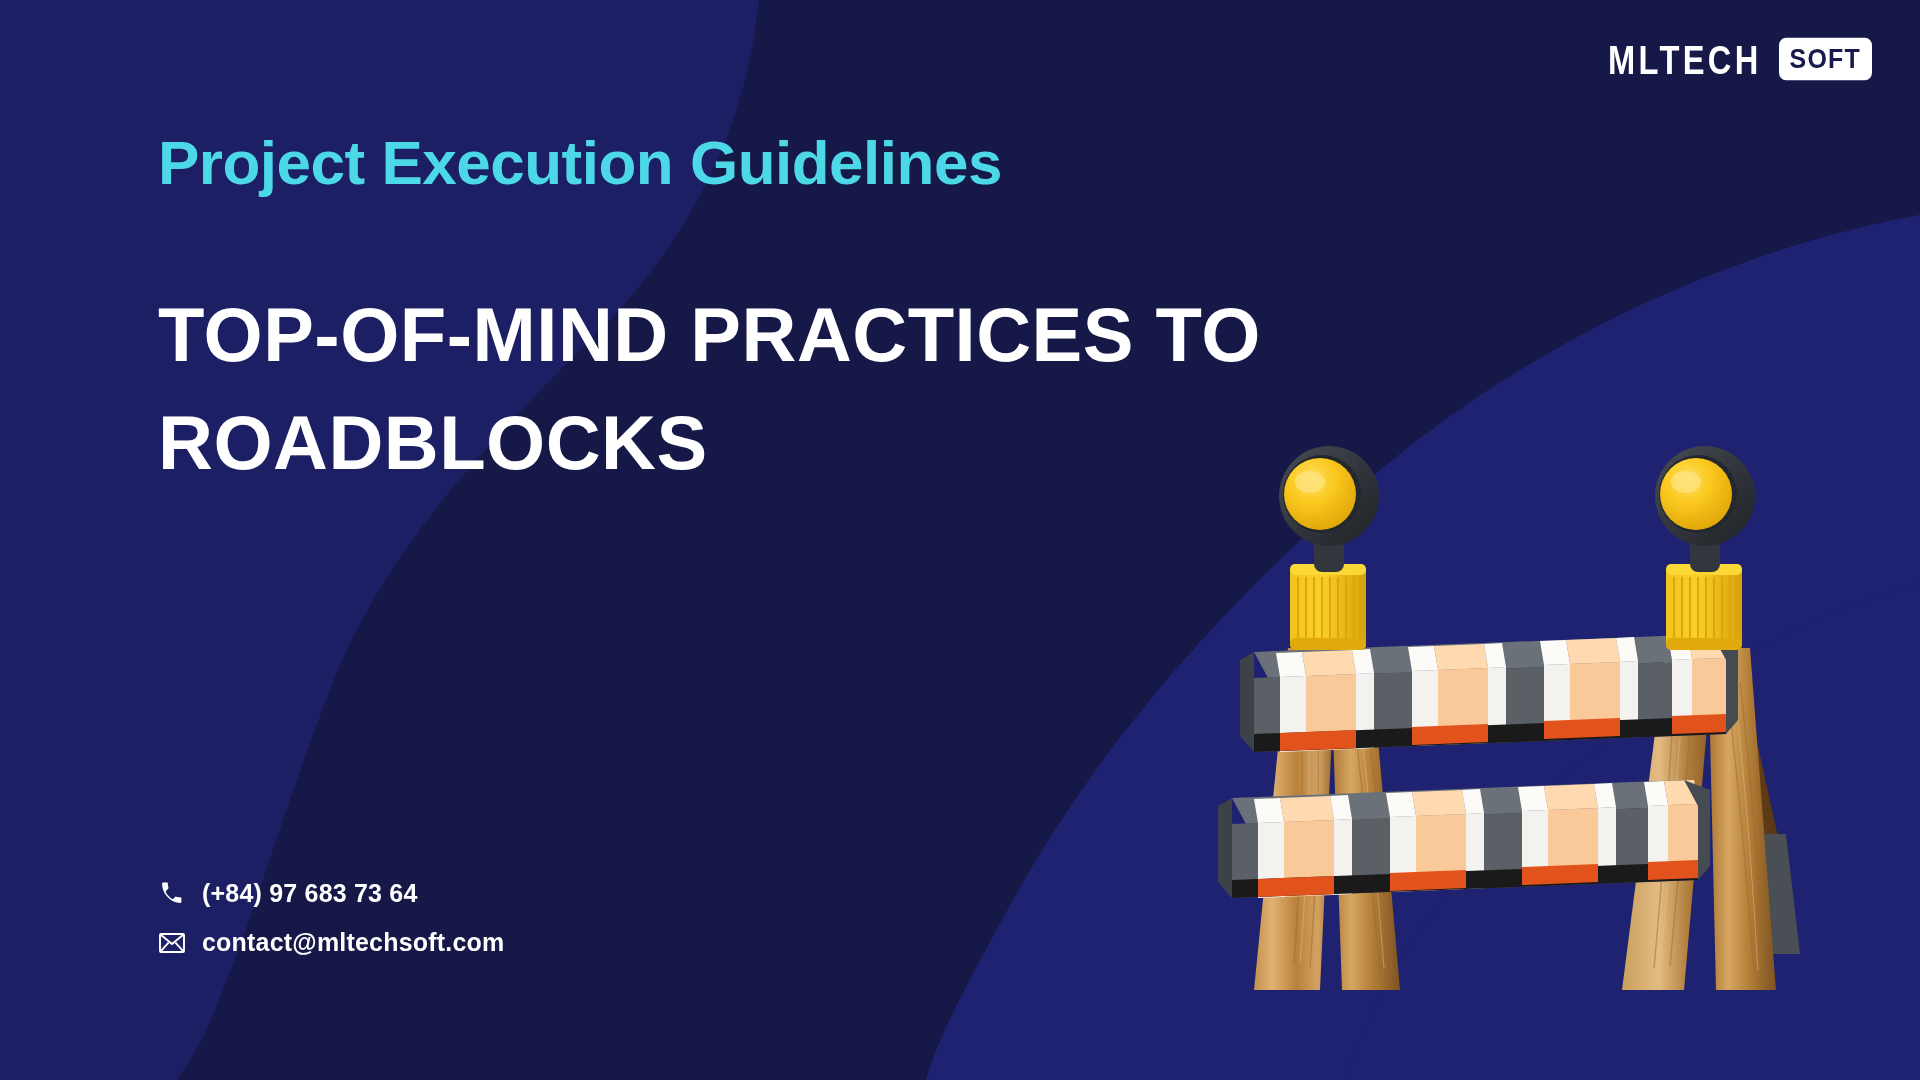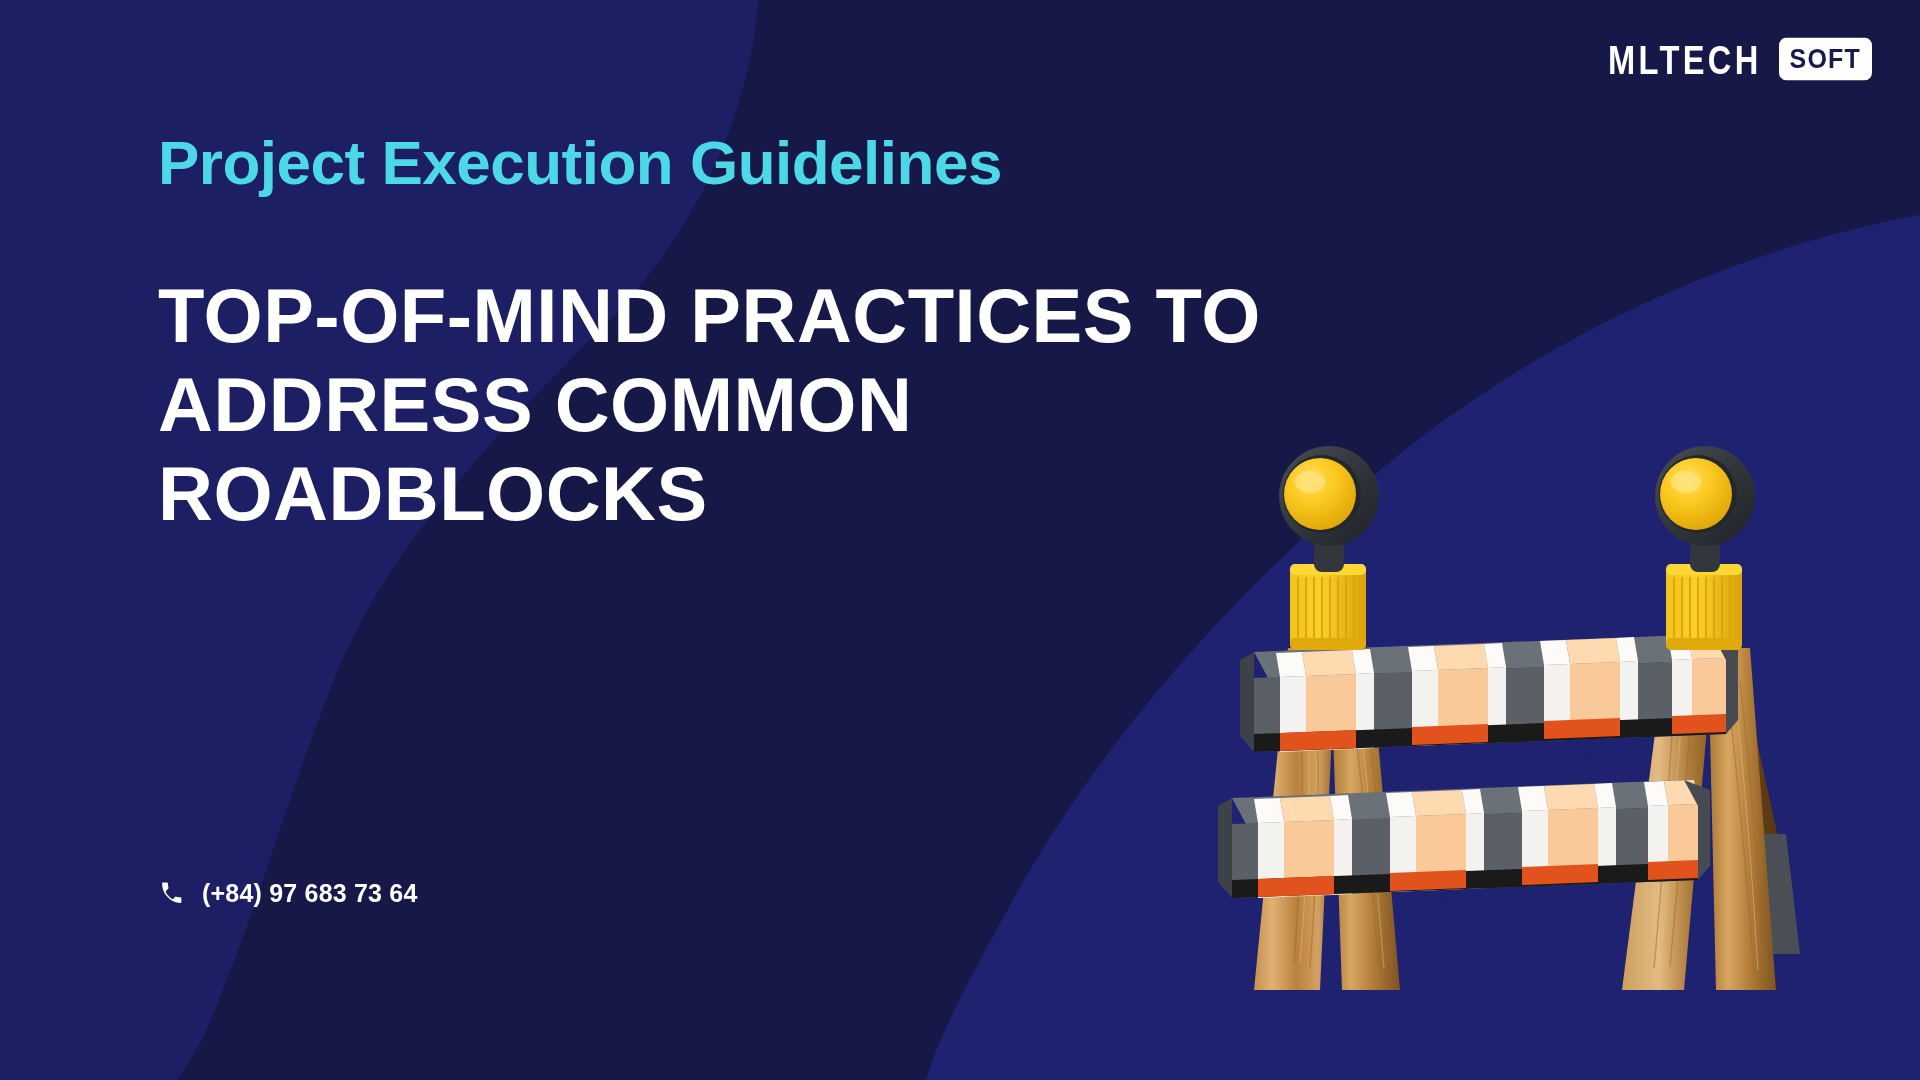--- a/index.html
+++ b/index.html
@@ -74,21 +74,21 @@
     position:absolute;
     top:272px; left:0;
     width:1160px;
     color:#ffffff;
     font-size:76px;
     font-weight:700;
     line-height:1.17;
     letter-spacing:0.5px;
     text-transform:uppercase;
   }
-  .headline-line { display:block; white-space:nowrap; }
+  .headline-line { display:block; white-space:nowrap;margin-top:19px; }
 
   
   .contact {
     position:absolute;
     left:0; top:880px;
     display:flex;
     flex-direction:column;
     gap:22px;
   }
   .contact-row {
@@ -167,37 +167,46 @@
     <span class="logo-mark">MLTECH</span>
     <span class="logo-badge">SOFT</span>
   </div>
 
   <div class="content">
 
     <div class="eyebrow">Project Execution Guidelines</div>
 
     <h1 class="headline">
       <span class="headline-line">TOP-OF-MIND PRACTICES TO</span>
-      <span class="headline-line">ADDRESS COMMON</span>
       <span class="headline-line">ROADBLOCKS</span>
     </h1>
 
     <div class="contact">
 
       <div class="contact-row">
         <span class="contact-icon">
           <svg width="25" height="25" viewBox="0 0 24 24" aria-hidden="true">
             <path fill="#ffffff" d="M6.6 10.8c1.5 2.9 3.8 5.2 6.7 6.7l2.2-2.2c.3-.3.7-.4 1.1-.3
                      1.2.4 2.5.6 3.9.6.6 0 1 .4 1 1V20c0 .6-.4 1-1 1C11.3 21 3 12.7 3 2.5
                      c0-.6.4-1 1-1h3.5c.6 0 1 .4 1 1 0 1.3.2 2.6.6 3.9.1.4 0 .8-.3 1.1l-2.2 2.2z"></path>
           </svg>
         </span>
         <span class="contact-text">(+84) 97 683 73 64</span>
       </div>
 
+      <div class="contact-row">
+        <span class="contact-icon">
+          <svg width="26" height="20" viewBox="0 0 26 20" aria-hidden="true">
+            <rect x="1" y="1" width="24" height="18" rx="1" fill="none" stroke="#ffffff" stroke-width="1.9"></rect>
+            <path d="M1.8 1.8 L13 11 L24.2 1.8" fill="none" stroke="#ffffff" stroke-width="1.9"></path>
+            <path d="M1.8 18.2 L9.6 9.6 M24.2 18.2 L16.4 9.6" fill="none" stroke="#ffffff" stroke-width="1.9"></path>
+          </svg>
+        </span>
+        <span class="contact-text">contact@mltechsoft.com</span>
+      </div>
 
     </div>
   </div>
 
   <div class="illustration">
     <svg viewBox="0 0 620 580" aria-hidden="true">
       <defs>
 
         <linearGradient id="woodA" x1="0" y1="0" x2="1" y2="0">
           <stop offset="0%" stop-color="#c58f4c"></stop>

